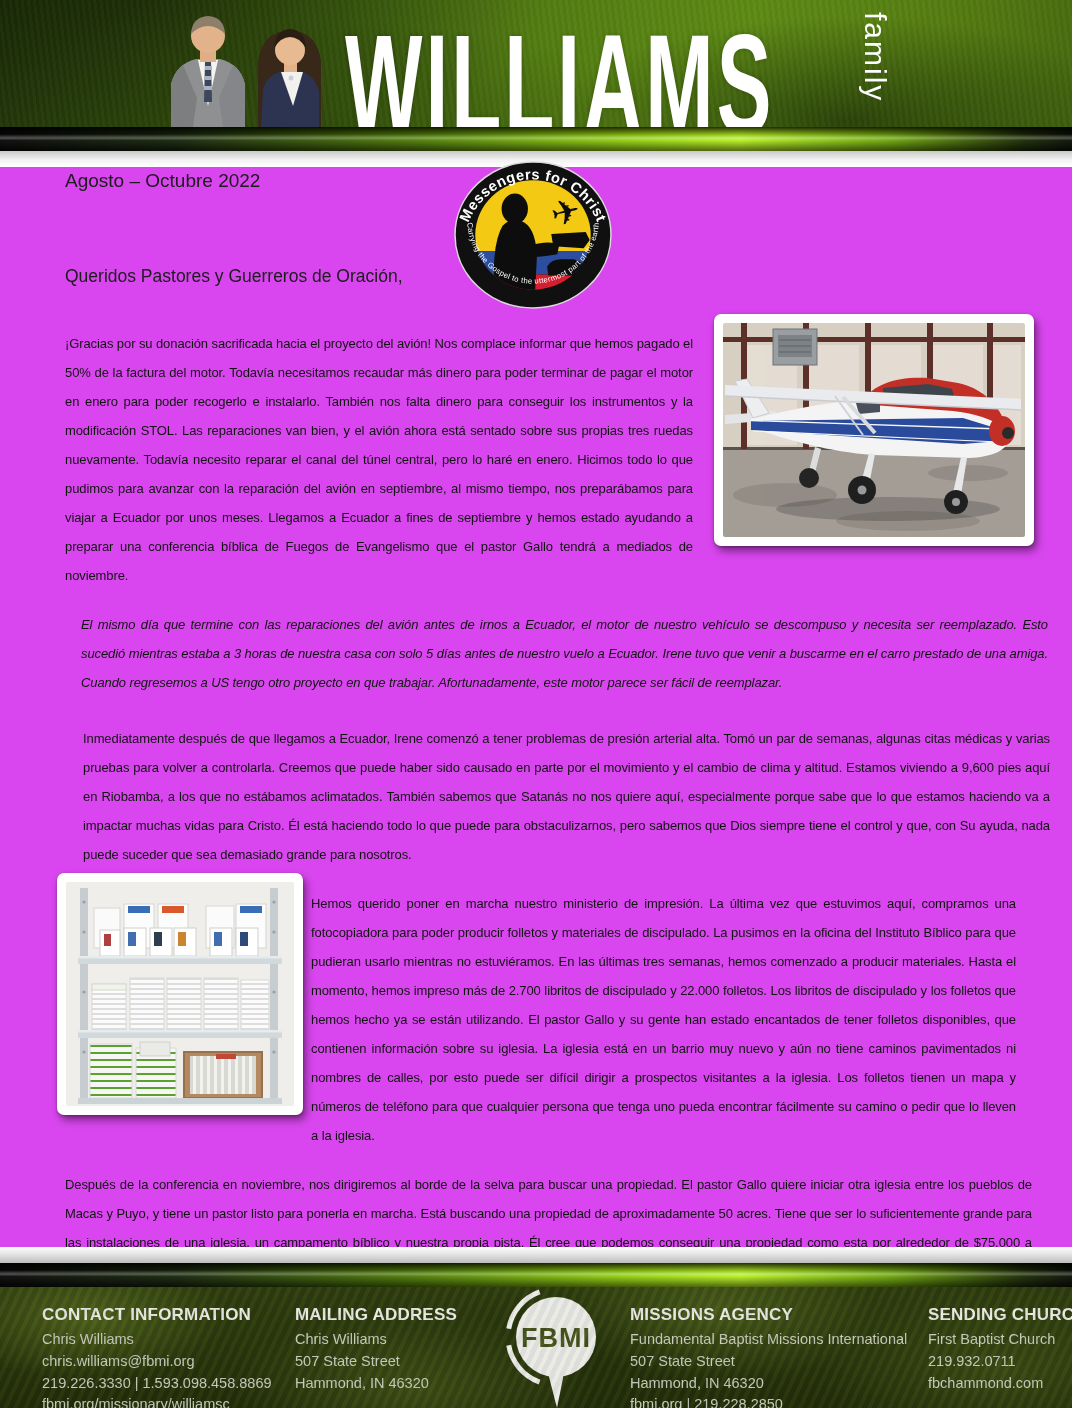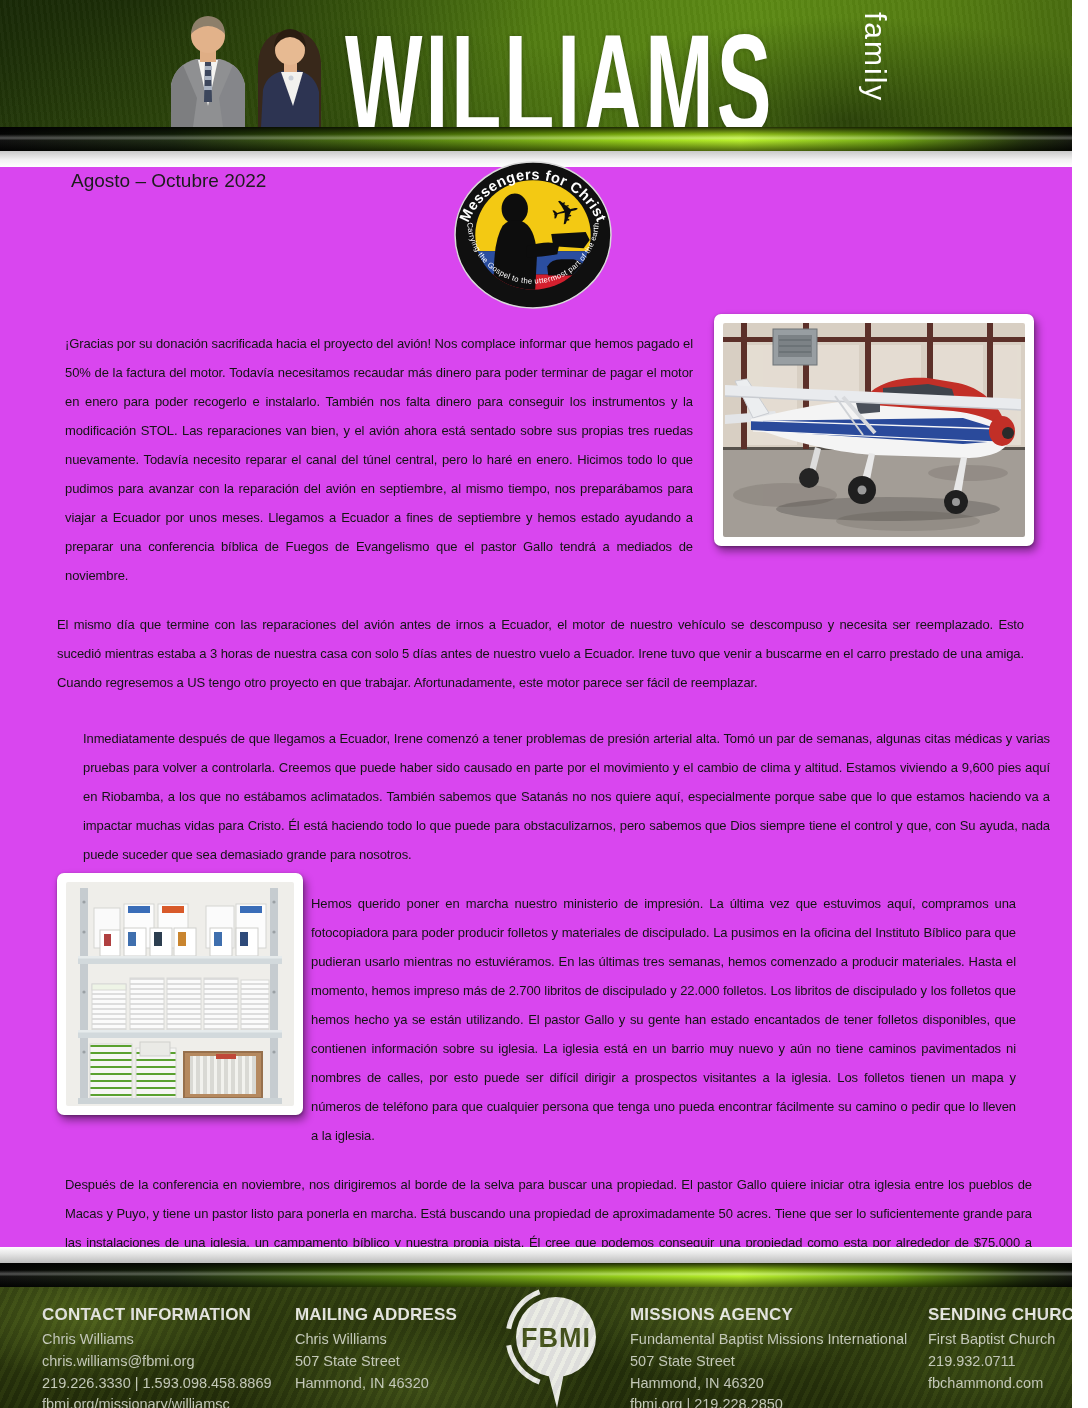--- a/index.html
+++ b/index.html
@@ -25,27 +25,27 @@
       font-family:"Liberation Sans",sans-serif;}
   .gloss-bar{position:absolute;left:0;width:1088px;height:24px;z-index:4;
     background:
       linear-gradient(180deg, rgba(0,0,0,0.8) 0%, rgba(0,0,0,0.2) 30%, rgba(255,255,255,0.30) 46%, rgba(255,255,255,0.05) 56%, rgba(0,0,0,0.55) 100%),
       linear-gradient(90deg,#060606 0%,#15230a 16%,#4d7a06 38%,#93cf10 58%,#b5ee22 68%,#6ba20a 82%,#1a2a04 94%,#050505 100%);}
   .bar-top{top:127px;}
   .fade-under-header{position:absolute;left:0;top:151px;width:1088px;height:16px;
       background:linear-gradient(180deg,#c9c9c9 0%,#f2f2f2 55%,#ffffff 100%);}
 
   
-  .dateline{position:absolute;left:71px;top:170px;font-size:19px;color:#1c1c1c;}
+  .dateline{position:absolute;left:65px;top:170px;font-size:19px;color:#1c1c1c;}
   .mfc-logo{position:absolute;left:454px;top:161px;width:158px;height:150px;}
   .greeting{position:absolute;left:65px;top:266px;font-size:17.5px;color:#1c1c1c;}
   .para{position:absolute;font-size:13px;line-height:29px;color:#141414;
         text-align:justify;letter-spacing:-0.1px;}
   .p1{left:65px;top:316px;width:628px;}
-  .p2{left:57px;top:597px;width:967px;}
+  .p2{left:81px;top:597px;width:967px;font-style:italic;}
   .p3{left:83px;top:711px;width:967px;}
   .p4{left:311px;top:876px;width:705px;}
   .p5{left:65px;top:1157px;width:967px;}
 
   
   .photo-frame{position:absolute;background:#ffffff;padding:9px;border-radius:7px;
       box-shadow:3px 5px 9px rgba(0,0,0,0.45), 0 1px 3px rgba(0,0,0,0.3);}
   .photo-frame svg{display:block;border-radius:2px;}
   .airplane-frame{left:714px;top:314px;}
   .shelf-frame{left:57px;top:873px;}
@@ -136,20 +136,21 @@
       <text x="113" y="62" font-size="34" fill="#0d0d0d" transform="rotate(-14 113 62)" text-anchor="middle">✈</text>
     </g>
     <text font-family="Liberation Sans, sans-serif" font-size="14.5" font-weight="bold" fill="#ffffff" letter-spacing="0.5">
       <textPath href="#arcTop" startOffset="50%" text-anchor="middle">Messengers for Christ</textPath>
     </text>
     <text font-family="Liberation Sans, sans-serif" font-size="7.6" fill="#ffffff" letter-spacing="0.3">
       <textPath href="#arcBot" startOffset="50%" text-anchor="middle">Carrying the Gospel to the uttermost part of the earth</textPath>
     </text>
   </svg>
 
+  <div class="greeting">Queridos Pastores y Guerreros de Oración,</div>
 
   <p class="para p1">¡Gracias por su donación sacrificada hacia el proyecto del avión! Nos complace informar que hemos pagado el 50% de la factura del motor. Todavía necesitamos recaudar más dinero para poder terminar de pagar el motor en enero para poder recogerlo e instalarlo. También nos falta dinero para conseguir los instrumentos y la modificación STOL. Las reparaciones van bien, y el avión ahora está sentado sobre sus propias tres ruedas nuevamente. Todavía necesito reparar el canal del túnel central, pero lo haré en enero. Hicimos todo lo que pudimos para avanzar con la reparación del avión en septiembre, al mismo tiempo, nos preparábamos para viajar a Ecuador por unos meses. Llegamos a Ecuador a fines de septiembre y hemos estado ayudando a preparar una conferencia bíblica de Fuegos de Evangelismo que el pastor Gallo tendrá a mediados de noviembre.</p>
 
   <figure class="photo-frame airplane-frame" style="margin:0">
     <svg width="302" height="214" viewBox="0 0 302 214" aria-hidden="true">
       <rect x="0" y="0" width="302" height="126" fill="#d8cfc3"></rect>
       <rect x="0" y="126" width="302" height="88" fill="#a39d96"></rect>
       <rect x="0" y="124" width="302" height="3" fill="#57524c"></rect>
       <g fill="#e7e0d6" opacity="0.8">
         <rect x="24" y="22" width="50" height="100"></rect>

